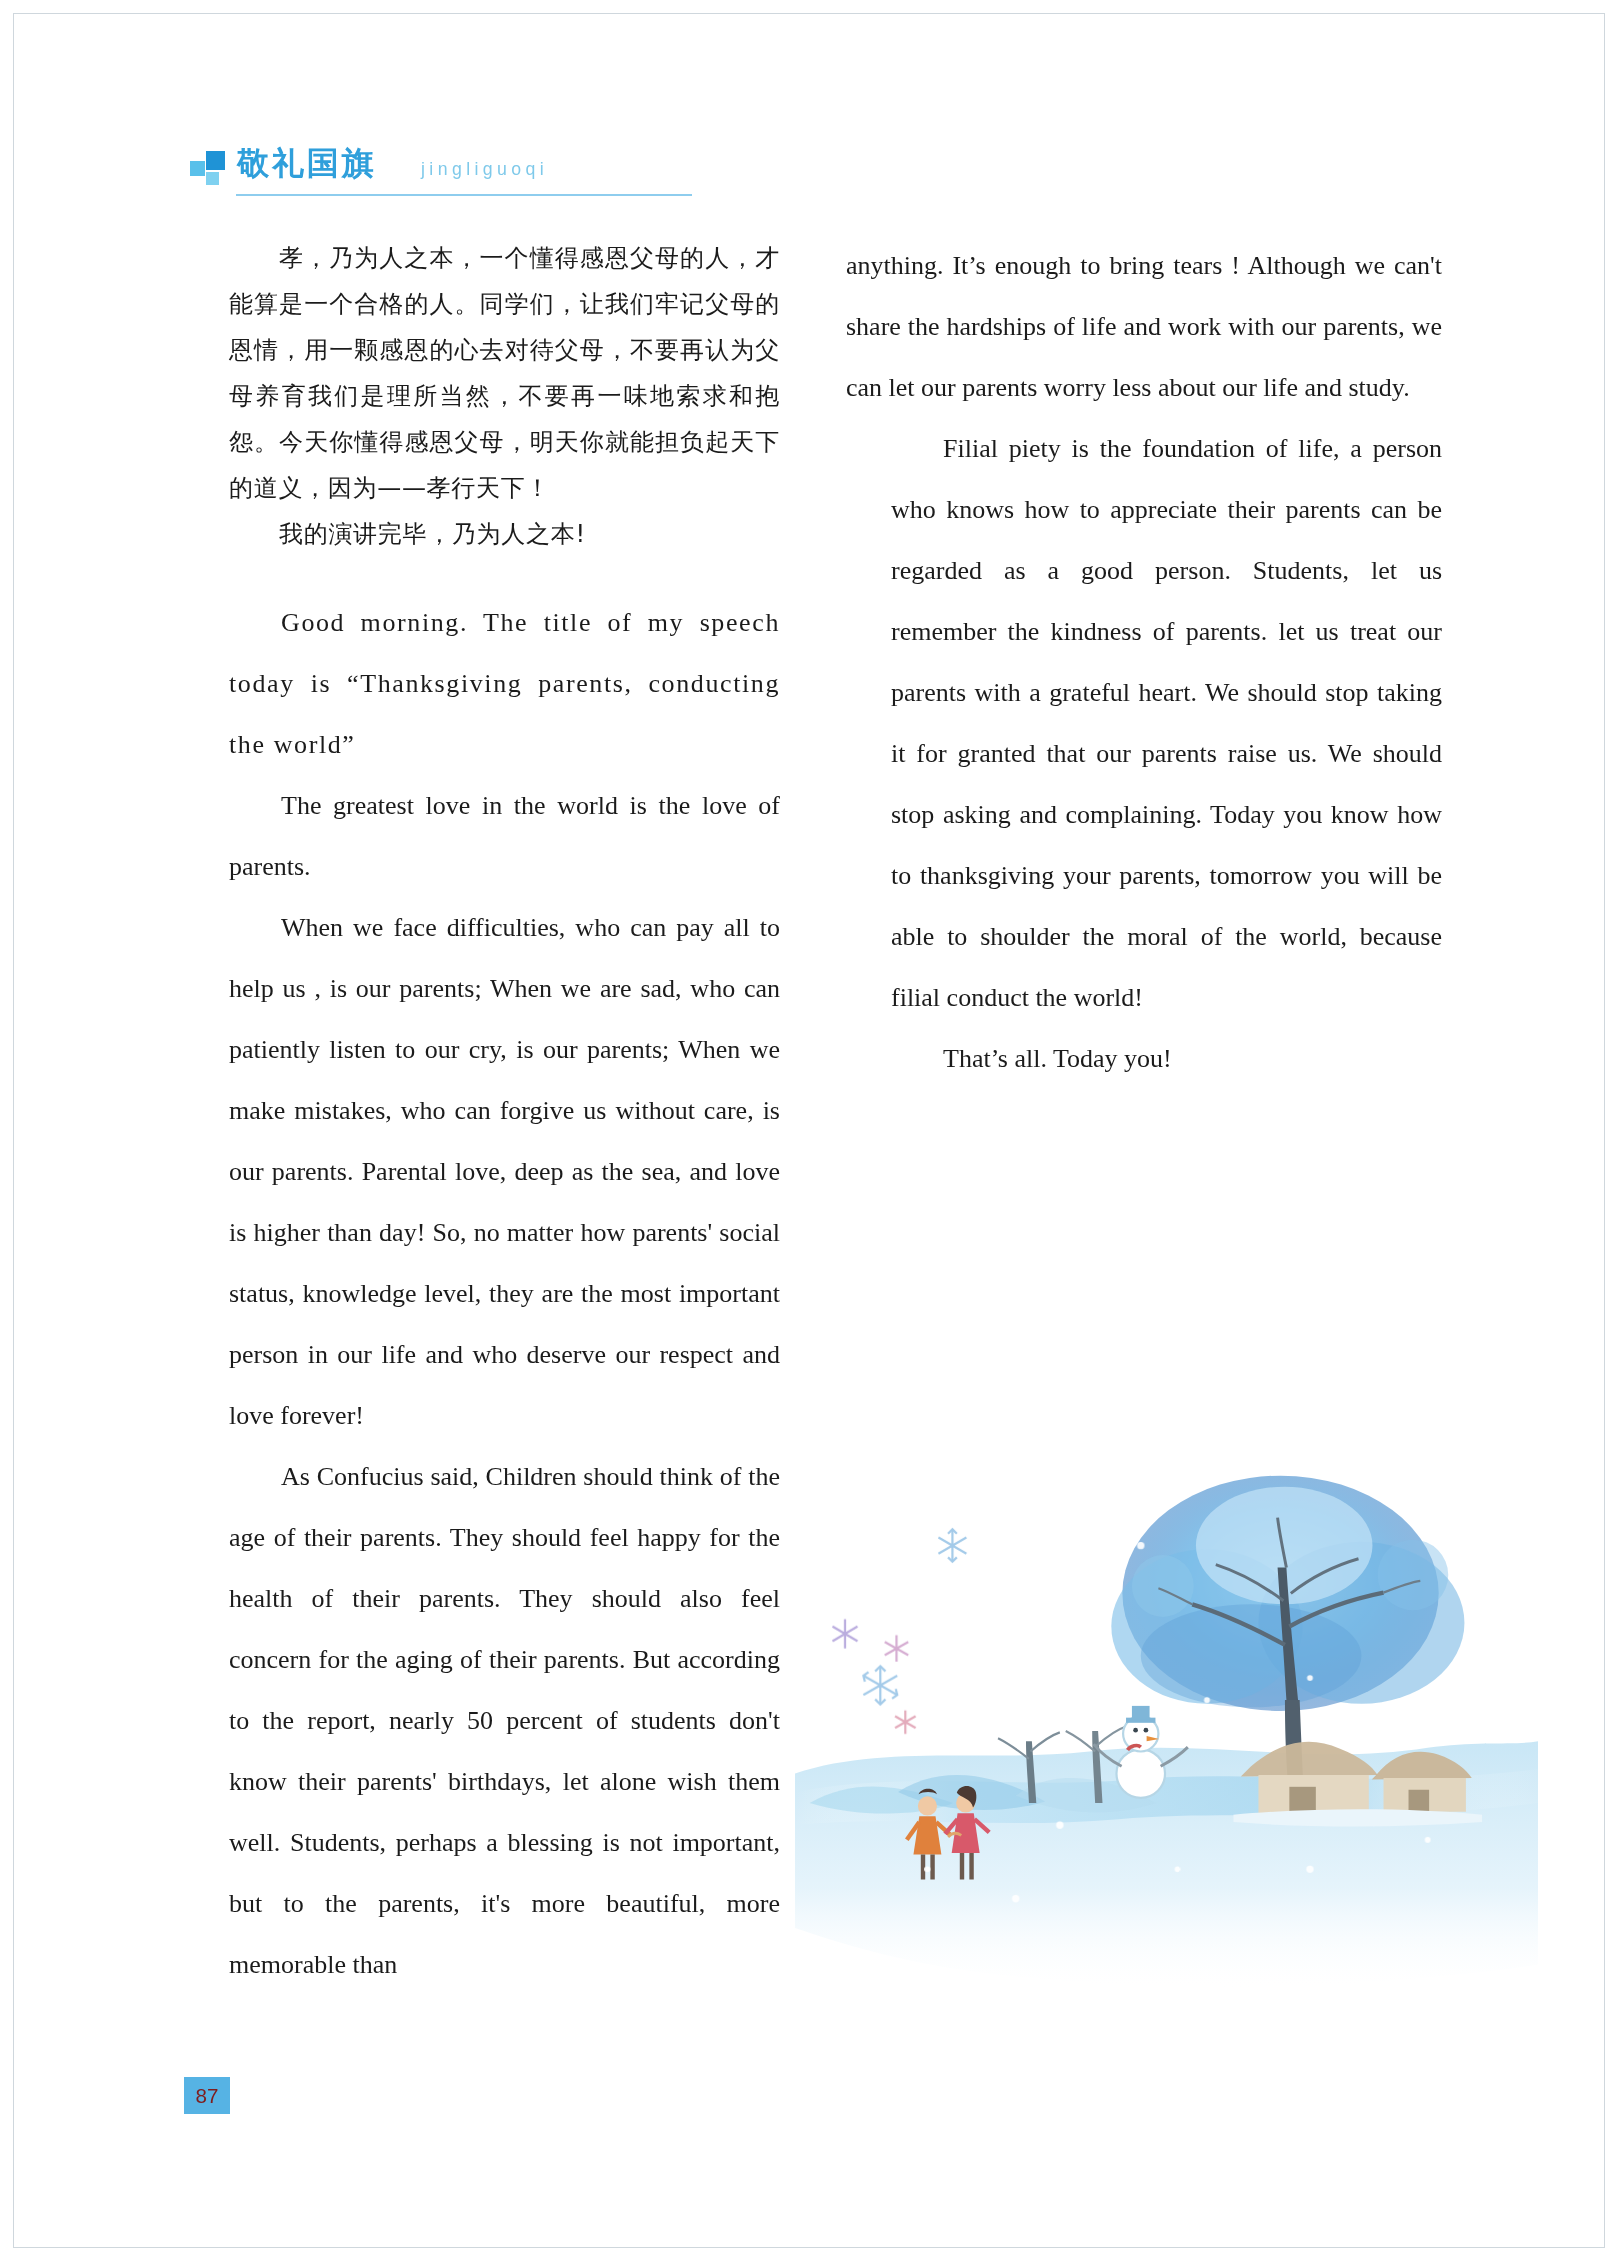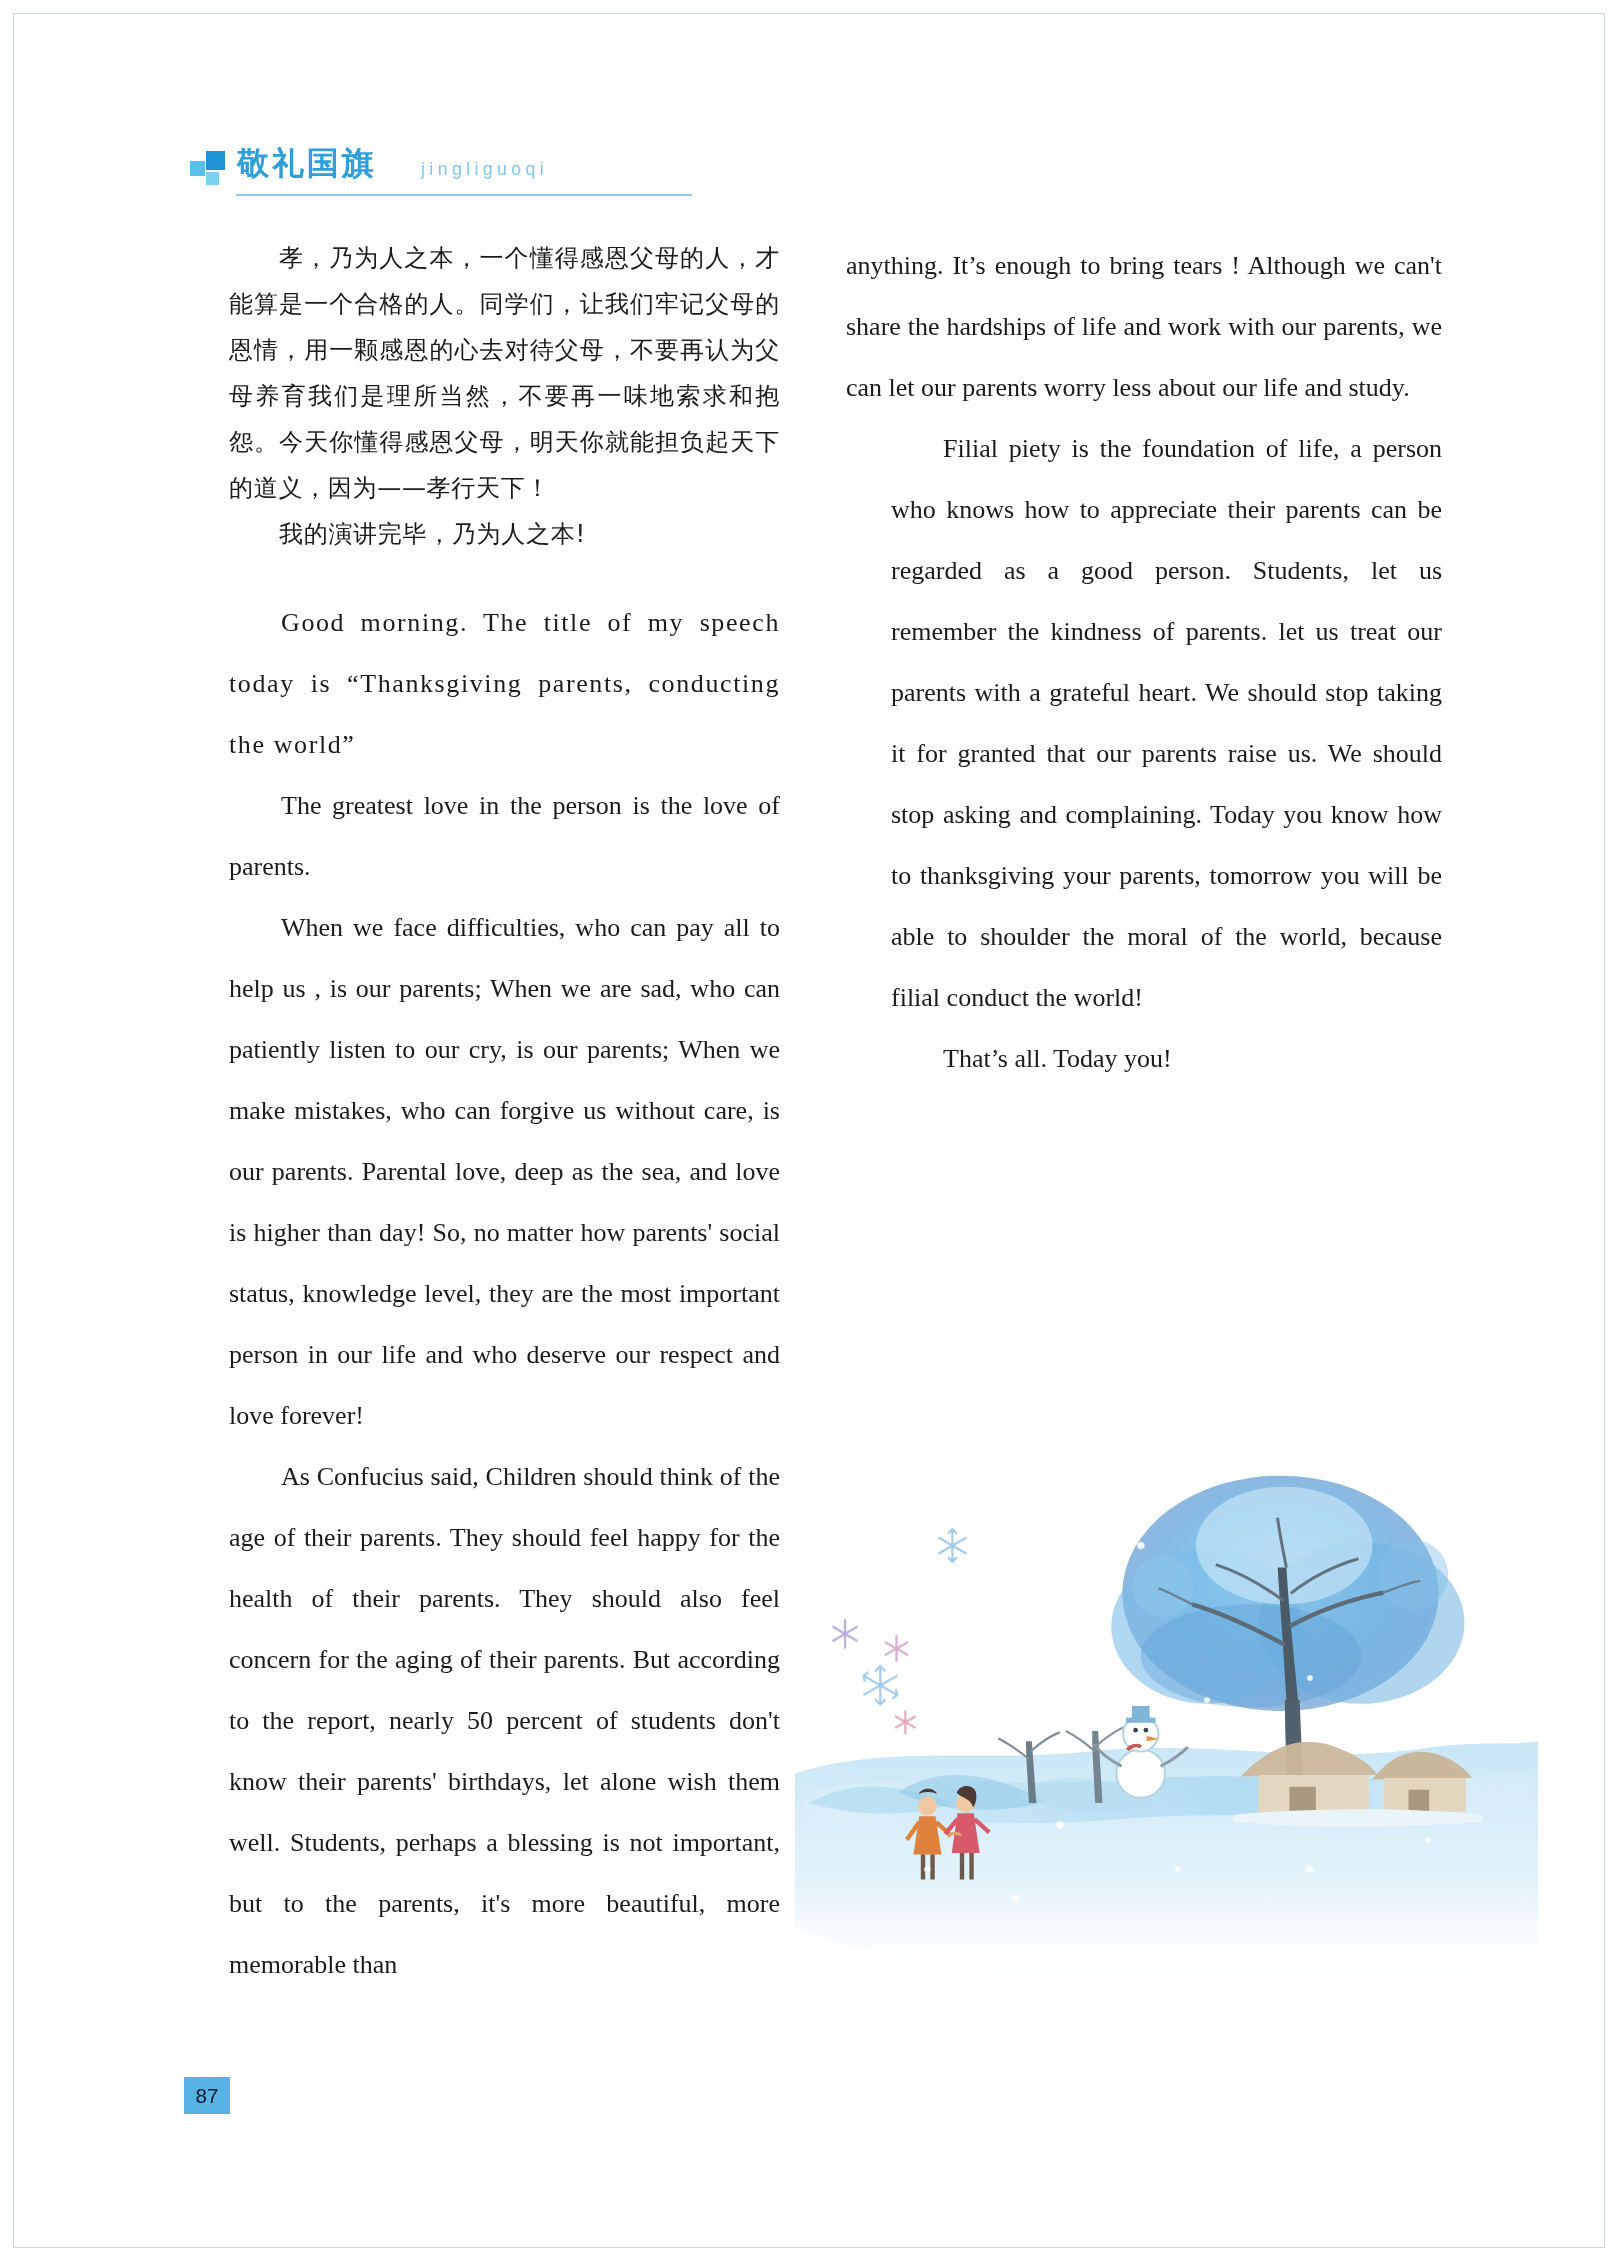--- a/index.html
+++ b/index.html
@@ -113,21 +113,21 @@
   }
 
   
   .page-number {
     position: absolute;
     left: 184px;
     top: 2077px;
     width: 46px;
     height: 37px;
     background: #56b3e4;
-    color: #0f172a;
+    color: #7f1d1d;
     font-family: "Liberation Sans", sans-serif;
     font-size: 20.6px;
     display: flex;
     align-items: center;
     justify-content: center;
   }
 
   
   .illus {
     position: absolute;
@@ -154,21 +154,21 @@
     <div class="header-title">敬礼国旗</div>
     <div class="header-pinyin">jingliguoqi</div>
     <div class="header-rule"></div>
   </div>
 
   <div class="col col-left">
     <p class="cn indent">孝，乃为人之本，一个懂得感恩父母的人，才能算是一个合格的人。同学们，让我们牢记父母的恩情，用一颗感恩的心去对待父母，不要再认为父母养育我们是理所当然，不要再一味地索求和抱怨。今天你懂得感恩父母，明天你就能担负起天下的道义，因为——孝行天下！</p>
     <p class="cn indent">我的演讲完毕，乃为人之本!</p>
     <div class="gap-md"></div>
     <p class="indent spread">Good morning. The title of my speech today is “Thanksgiving parents, conducting the world”</p>
-    <p class="indent">The greatest love in the person is the love of parents.</p>
+    <p class="indent">The greatest love in the world is the love of parents.</p>
     <p class="indent">When we face difficulties, who can pay all to help us , is our parents; When we are sad, who can patiently listen to our cry, is our parents; When we make mistakes, who can forgive us without care, is our parents. Parental love, deep as the sea, and love is higher than day! So, no matter how parents' social status, knowledge level, they are the most important person in our life and who deserve our respect and love forever!</p>
     <p class="indent">As Confucius said, Children should think of the age of their parents. They should feel happy for the health of their parents. They should also feel concern for the aging of their parents. But according to the report, nearly 50 percent of students don't know their parents' birthdays, let alone wish them well. Students, perhaps a blessing is not important, but to the parents, it's more beautiful, more memorable than</p>
   </div>
 
   <div class="col col-right">
     <p>anything. It’s enough to bring tears ! Although we can't share the hardships of life and work with our parents, we can let our parents worry less about our life and study.</p>
     <p class="indent">Filial piety is the foundation of life, a person who knows how to appreciate their parents can be regarded as a good person. Students, let us remember the kindness of parents. let us treat our parents with a grateful heart. We should stop taking it for granted that our parents raise us. We should stop asking and complaining. Today you know how to thanksgiving your parents, tomorrow you will be able to shoulder the moral of the world, because filial conduct the world!</p>
     <p class="indent">That’s all. Today you!</p>
   </div>
 

